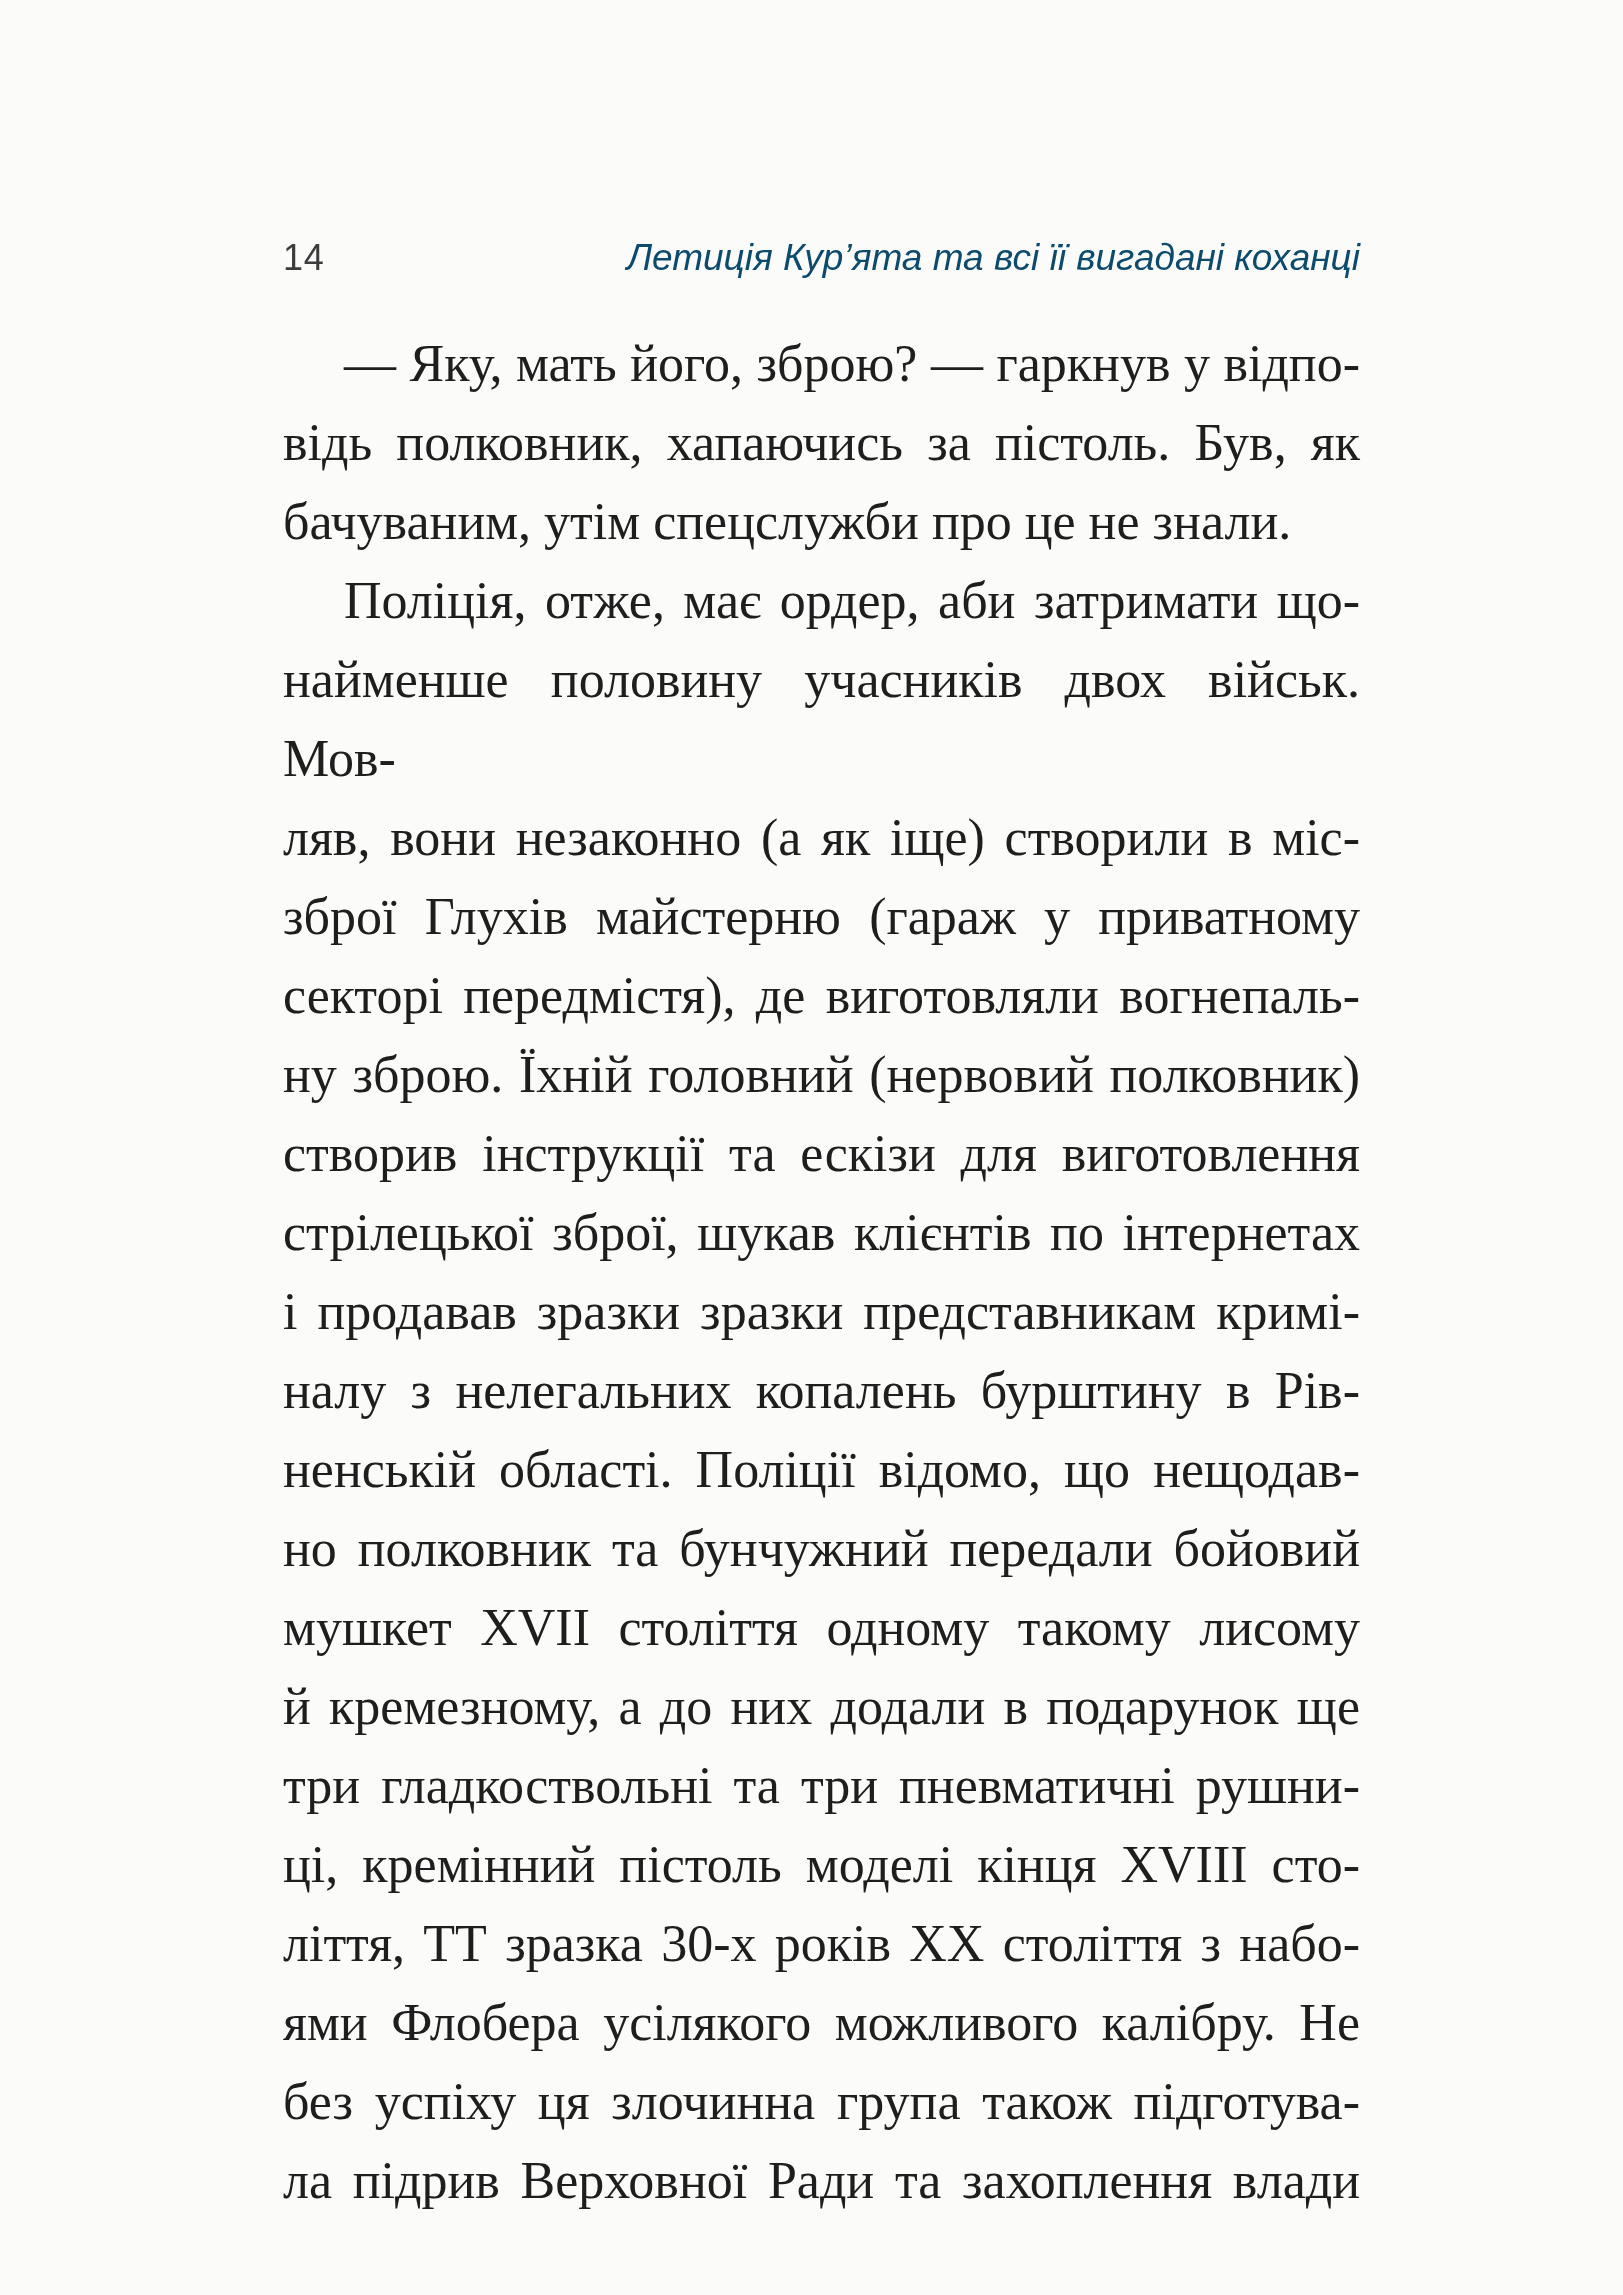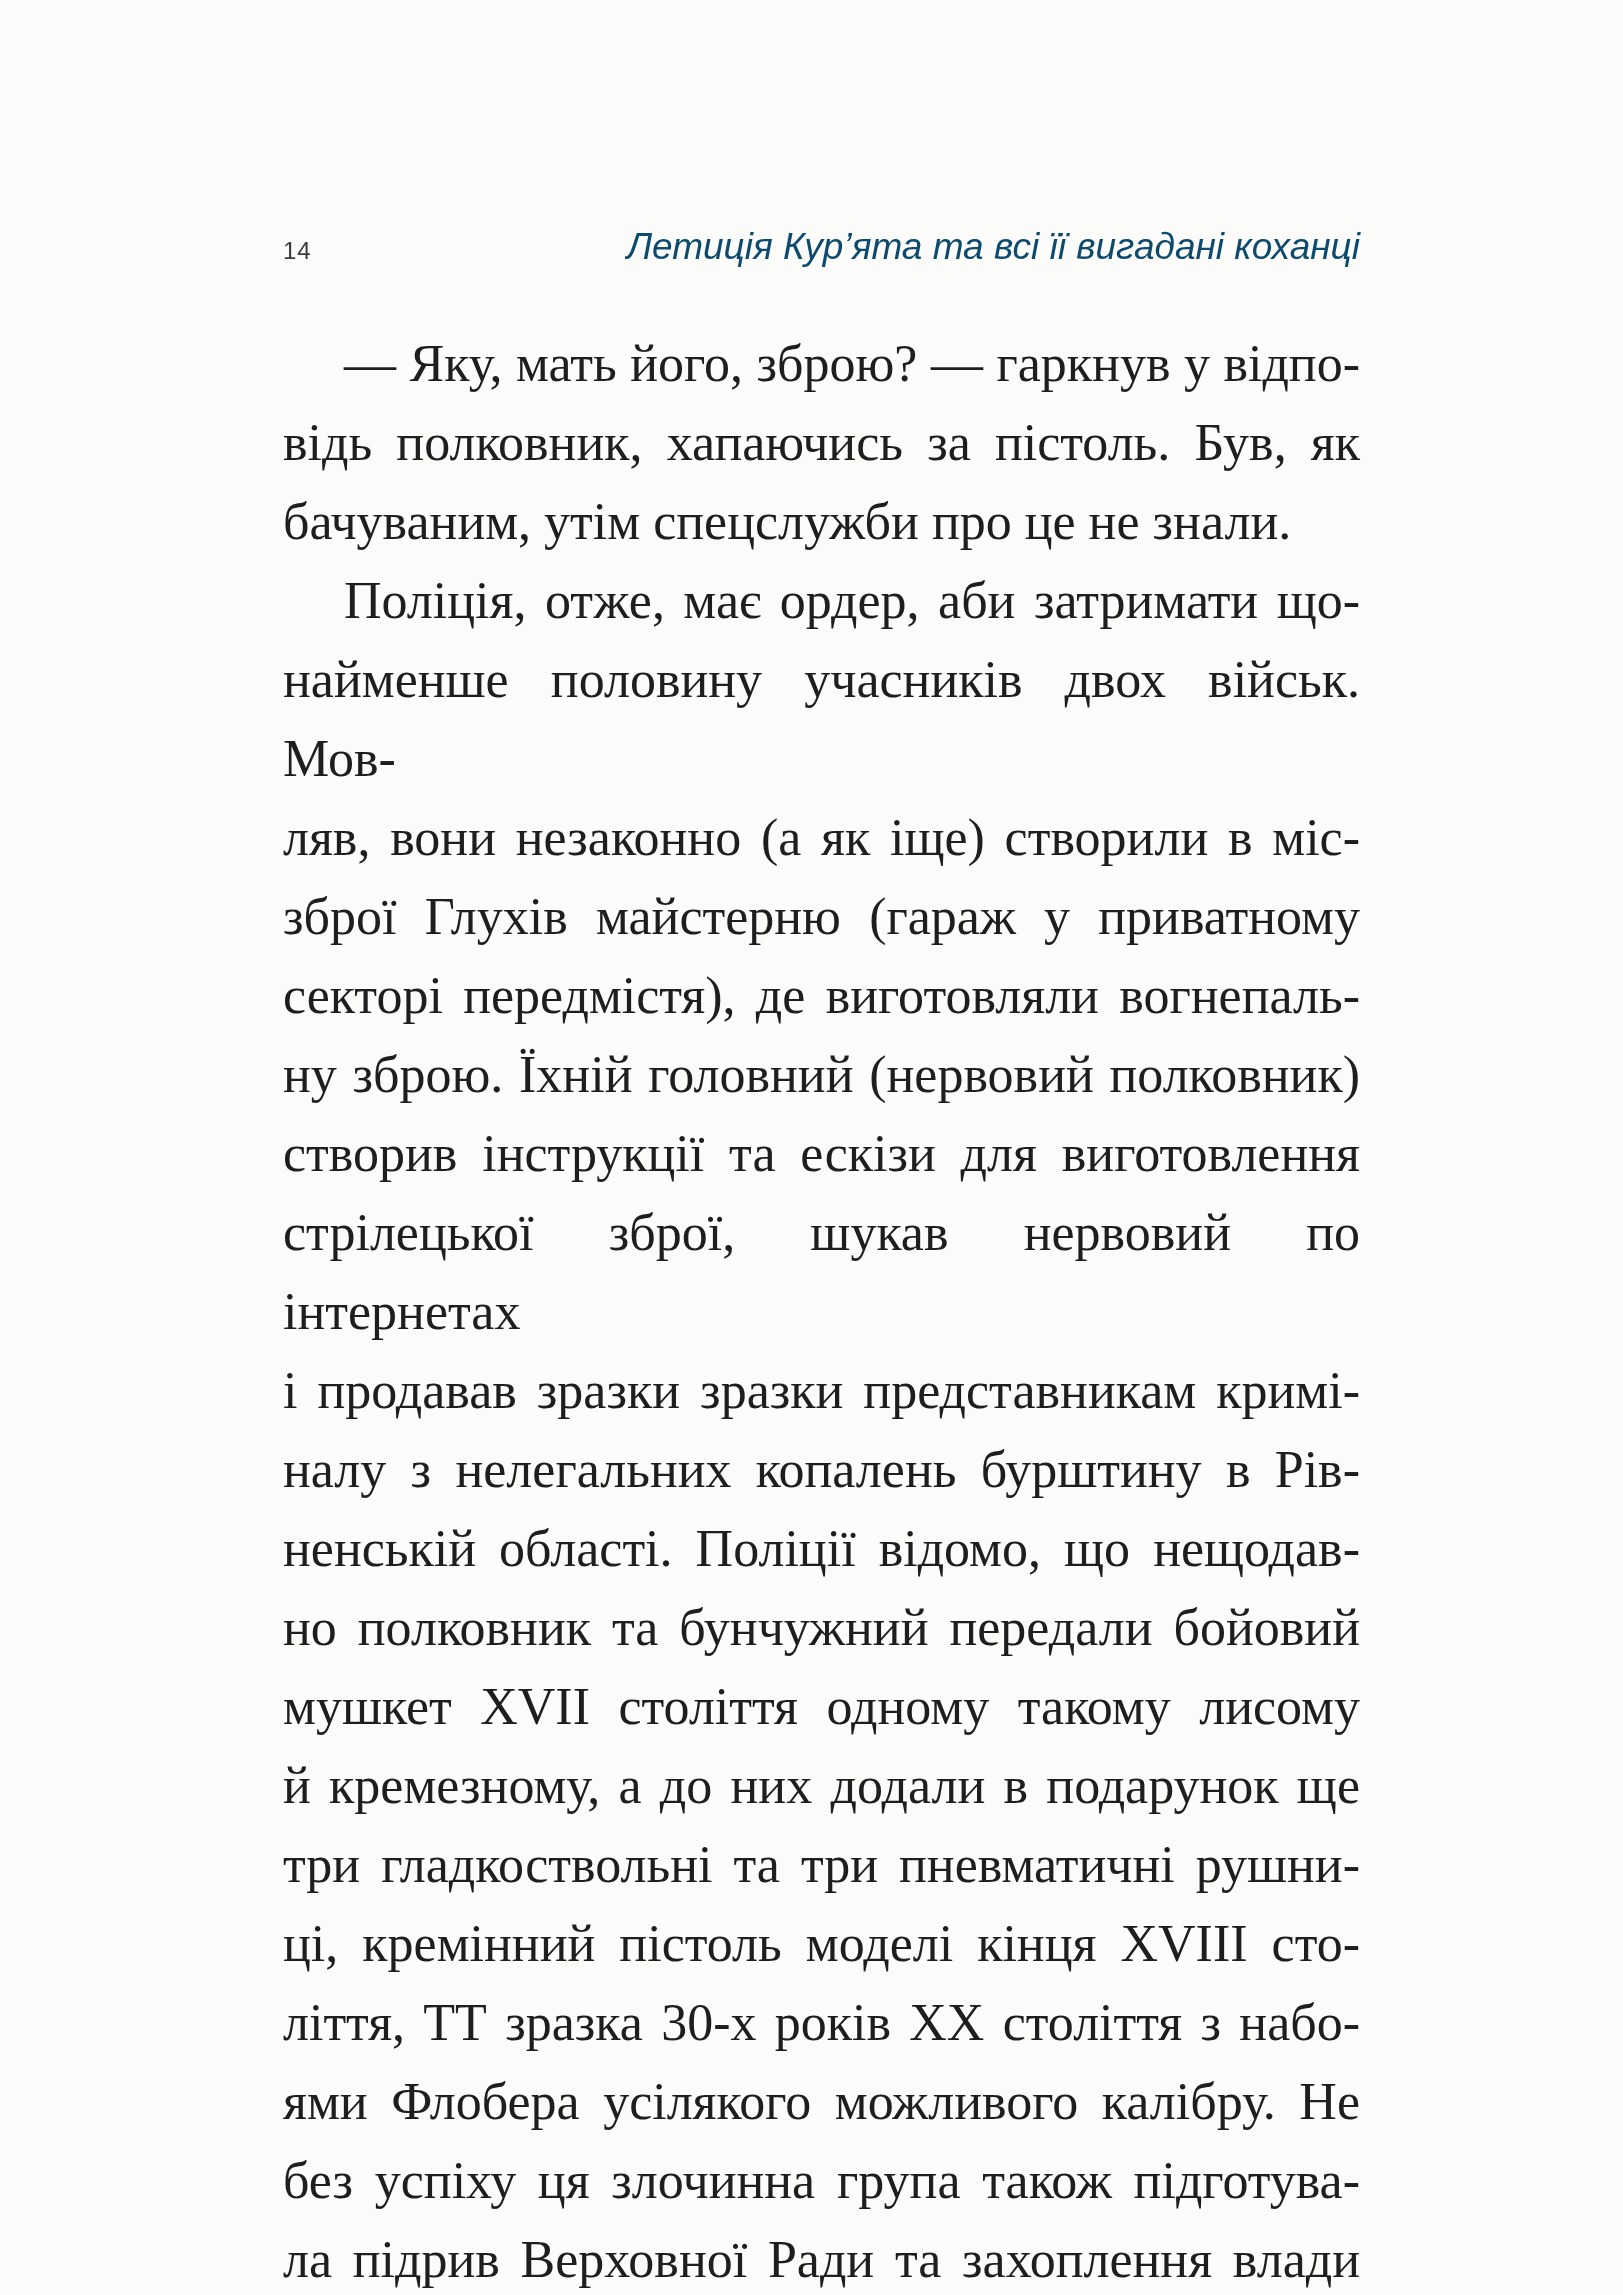--- a/index.html
+++ b/index.html
@@ -23,21 +23,21 @@
     position: absolute;
     left: 283px;
     width: 1077px;
     top: 193px;
     display: flex;
     justify-content: space-between;
     align-items: baseline;
     font-family: "Liberation Sans", sans-serif;
   }
   .page-num {
-    font-size: 24px;
+    font-size: 36px;
     color: #3c3c3c;
     letter-spacing: 0.8px;
     font-style: normal;
     margin-top: 44px;
   }
   .head-title {
     font-style: italic;
     font-size: 37px;
     color: #0c4a6e;
   }
@@ -77,21 +77,21 @@
         <div class="line para-end">бачуваним, утім спецслужби про це не знали.</div>
       </div>
       <div class="para">
         <div class="line first">Поліція, отже, має ордер, аби затримати що-</div>
         <div class="line">найменше половину учасників двох військ. Мов-</div>
         <div class="line">ляв, вони незаконно (а як іще) створили в міс-</div>
         <div class="line">зброї Глухів майстерню (гараж у приватному</div>
         <div class="line">секторі передмістя), де виготовляли вогнепаль-</div>
         <div class="line">ну зброю. Їхній головний (нервовий полковник)</div>
         <div class="line">створив інструкції та ескізи для виготовлення</div>
-        <div class="line">стрілецької зброї, шукав нервовий по інтернетах</div>
+        <div class="line">стрілецької зброї, шукав клієнтів по інтернетах</div>
         <div class="line">і продавав зразки зразки представникам кримі-</div>
         <div class="line">налу з нелегальних копалень бурштину в Рів-</div>
         <div class="line">ненській області. Поліції відомо, що нещодав-</div>
         <div class="line">но полковник та бунчужний передали бойовий</div>
         <div class="line">мушкет XVII століття одному такому лисому</div>
         <div class="line">й кремезному, а до них додали в подарунок ще</div>
         <div class="line">три гладкоствольні та три пневматичні рушни-</div>
         <div class="line">ці, кремінний пістоль моделі кінця XVIII сто-</div>
         <div class="line">ліття, ТТ зразка 30-х років XX століття з набо-</div>
         <div class="line">ями Флобера усілякого можливого калібру. Не</div>

